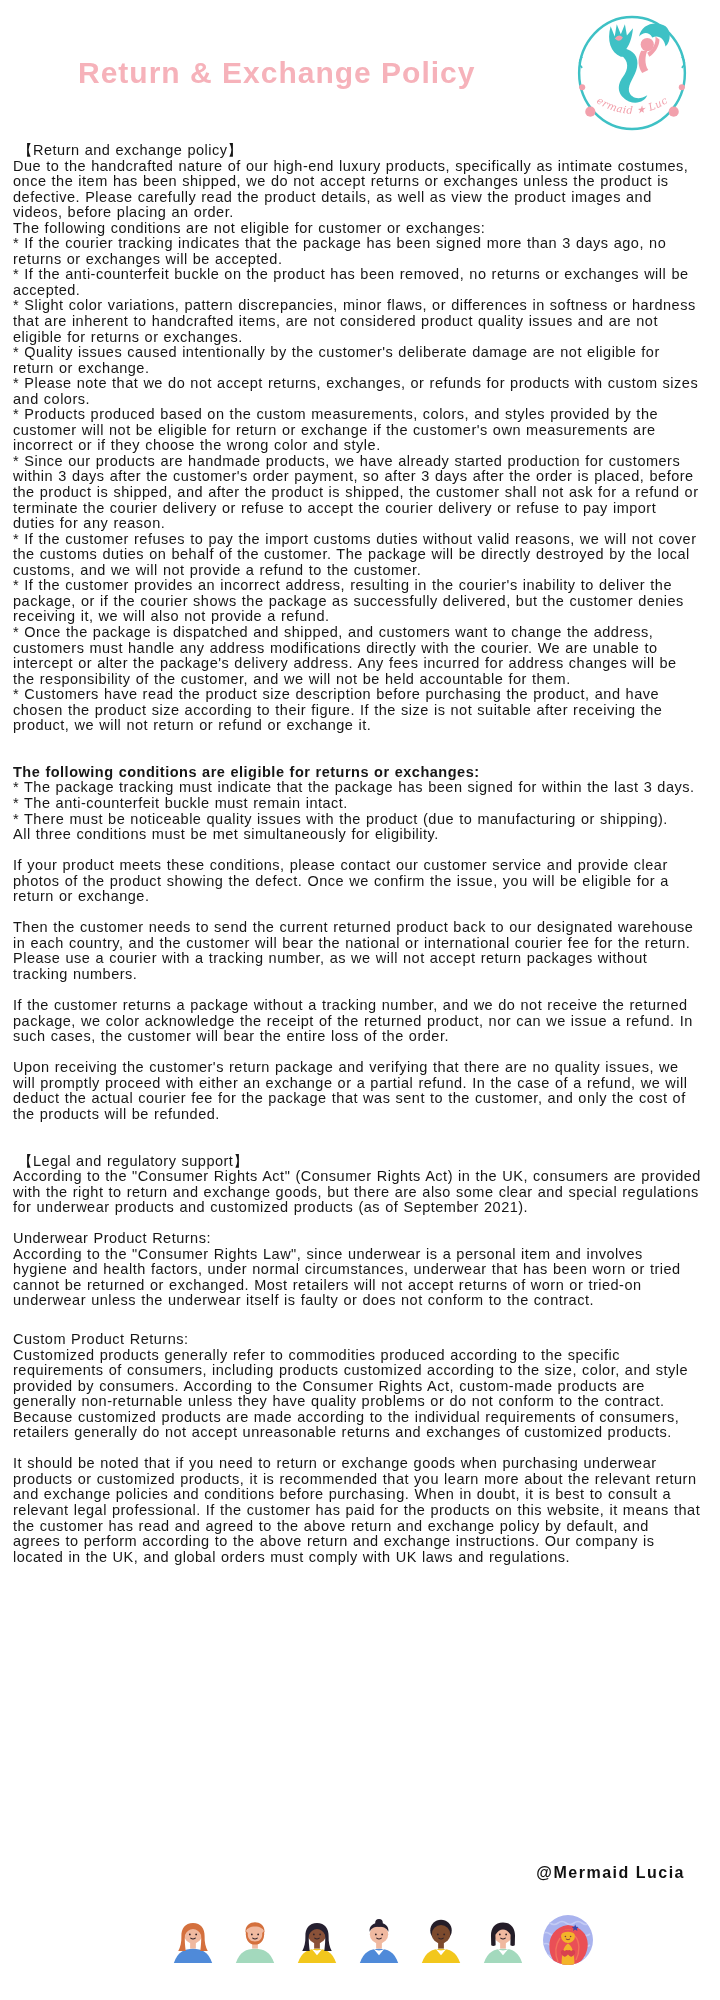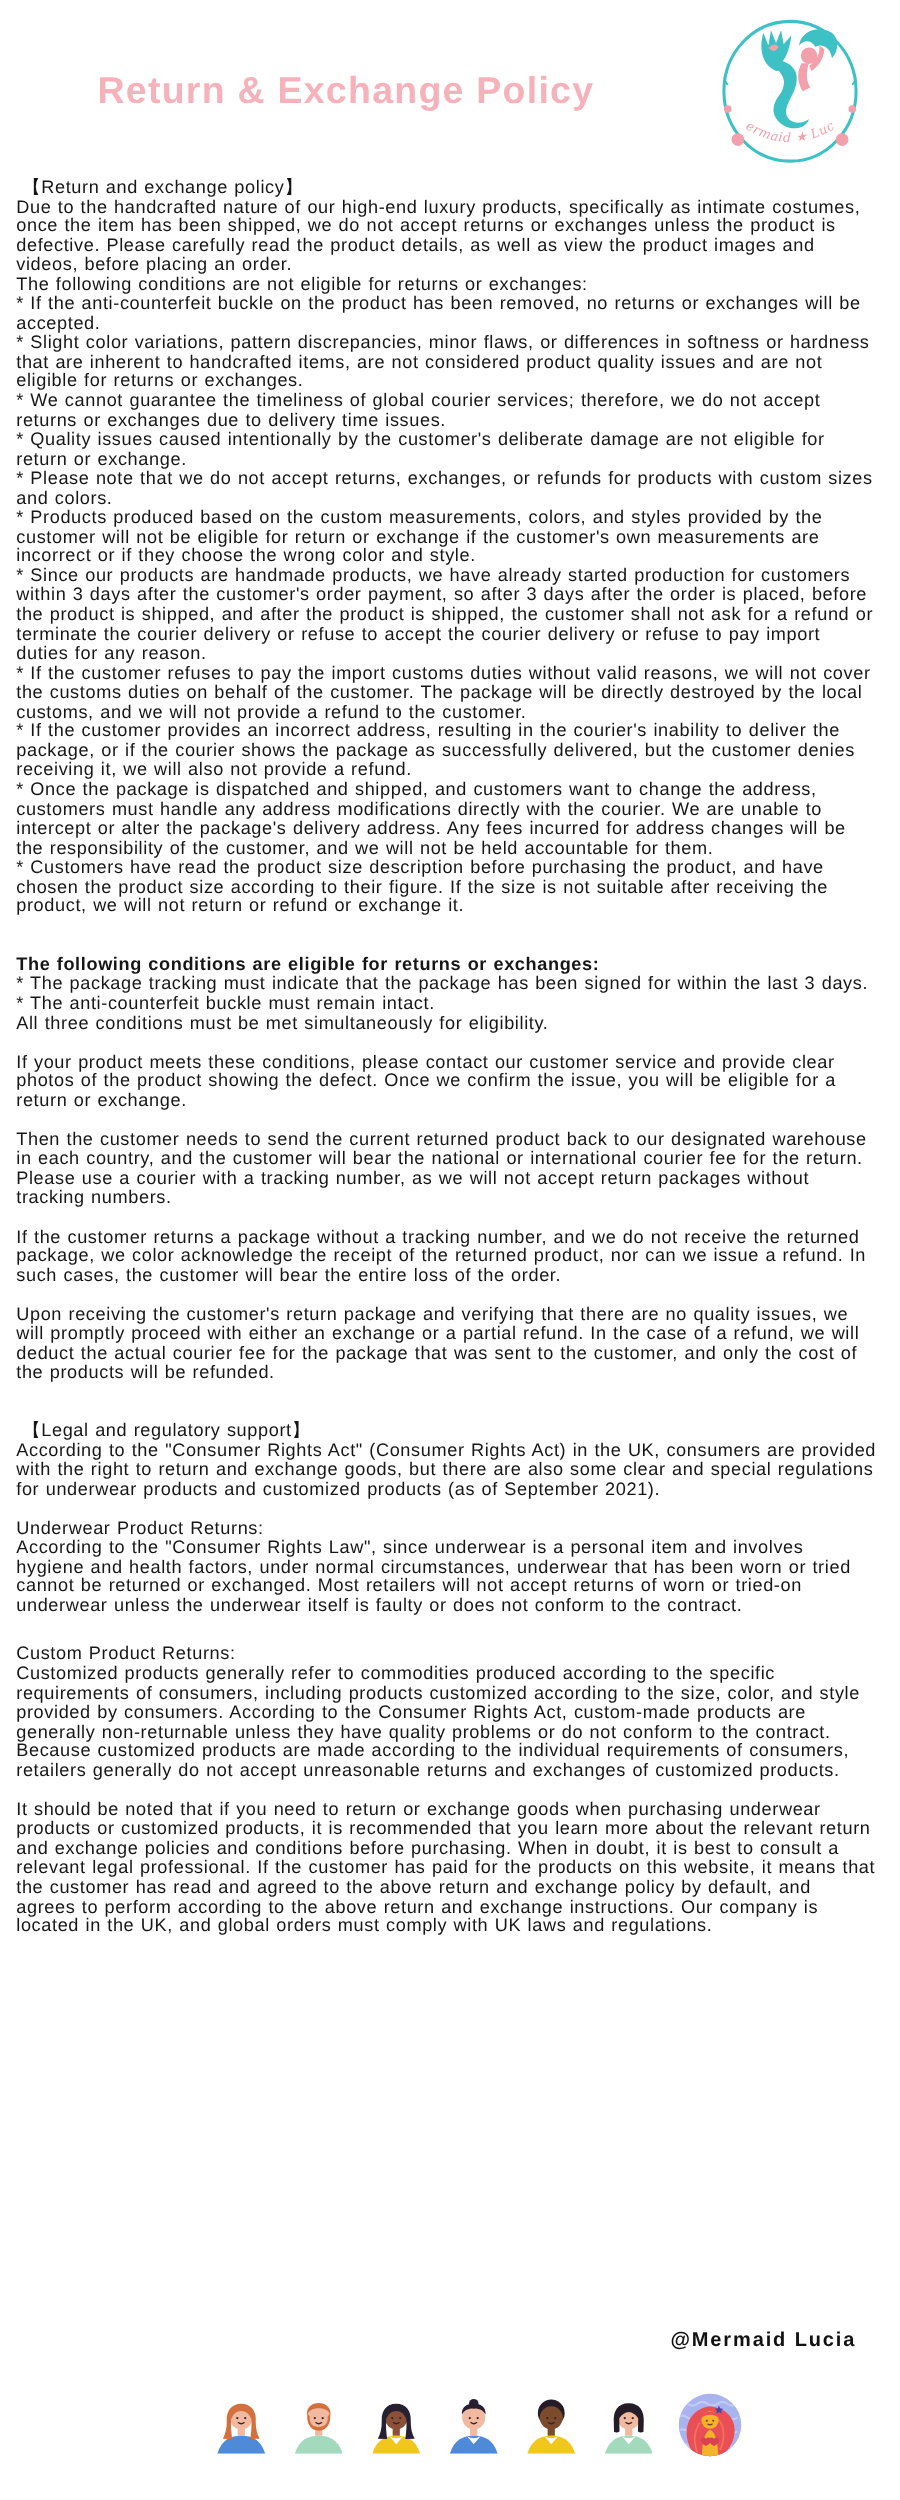--- a/index.html
+++ b/index.html
@@ -67,35 +67,36 @@
       <path class="f-pink" d="M72 40 C77 37 81 31 80 24 L84 27 C84 34 79 41 74 44 Z"></path>
       <path class="f-teal" d="M64 24 C66 12 80 8 90 14 C95 18 96 28 90 34 C89 26 83 22 77 25 C73 19 68 20 64 24 Z"></path>
       <path id="logoArc" d="M20 88 Q57 112 94 88" fill="none"></path>
       <text class="arc-text" font-size="10"><textPath href="#logoArc" startOffset="50%" text-anchor="middle">Mermaid ★ Lucia</textPath></text>
     </svg>
   </div>
 
   <main class="policy" id="policy-text">
       <p class="para hline">【Return and exchange policy】</p>
       <p class="para">Due to the handcrafted nature of our high-end luxury products, specifically as intimate costumes, once the item has been shipped, we do not accept returns or exchanges unless the product is defective. Please carefully read the product details, as well as view the product images and videos, before placing an order.</p>
-      <p class="para">The following conditions are not eligible for returns or exchanges:</p>
+      <p class="para">The following conditions are not eligible for customer or exchanges:</p>
+      <p class="para">* If the courier tracking indicates that the package has been signed more than 3 days ago, no returns or exchanges will be accepted.</p>
       <p class="para">* If the anti-counterfeit buckle on the product has been removed, no returns or exchanges will be accepted.</p>
       <p class="para">* Slight color variations, pattern discrepancies, minor flaws, or differences in softness or hardness that are inherent to handcrafted items, are not considered product quality issues and are not eligible for returns or exchanges.</p>
-      <p class="para">* We cannot guarantee the timeliness of global courier services; therefore, we do not accept returns or exchanges due to delivery time issues.</p>
       <p class="para">* Quality issues caused intentionally by the customer's deliberate damage are not eligible for return or exchange.</p>
       <p class="para">* Please note that we do not accept returns, exchanges, or refunds for products with custom sizes and colors.</p>
       <p class="para">* Products produced based on the custom measurements, colors, and styles provided by the customer will not be eligible for return or exchange if the customer's own measurements are incorrect or if they choose the wrong color and style.</p>
       <p class="para">* Since our products are handmade products, we have already started production for customers within 3 days after the customer's order payment, so after 3 days after the order is placed, before the product is shipped, and after the product is shipped, the customer shall not ask for a refund or terminate the courier delivery or refuse to accept the courier delivery or refuse to pay import duties for any reason.</p>
       <p class="para">* If the customer refuses to pay the import customs duties without valid reasons, we will not cover the customs duties on behalf of the customer. The package will be directly destroyed by the local customs, and we will not provide a refund to the customer.</p>
       <p class="para">* If the customer provides an incorrect address, resulting in the courier's inability to deliver the package, or if the courier shows the package as successfully delivered, but the customer denies receiving it, we will also not provide a refund.</p>
       <p class="para">* Once the package is dispatched and shipped, and customers want to change the address, customers must handle any address modifications directly with the courier. We are unable to intercept or alter the package's delivery address. Any fees incurred for address changes will be the responsibility of the customer, and we will not be held accountable for them.</p>
       <p class="para">* Customers have read the product size description before purchasing the product, and have chosen the product size according to their figure. If the size is not suitable after receiving the product, we will not return or refund or exchange it.</p>
       <p class="para" style="margin-top: 31.1px; font-weight: bold;">The following conditions are eligible for returns or exchanges:</p>
       <p class="para">* The package tracking must indicate that the package has been signed for within the last 3 days.</p>
       <p class="para">* The anti-counterfeit buckle must remain intact.</p>
+      <p class="para">* There must be noticeable quality issues with the product (due to manufacturing or shipping).</p>
       <p class="para">All three conditions must be met simultaneously for eligibility.</p>
       <p class="para" style="margin-top: 15.55px;">If your product meets these conditions, please contact our customer service and provide clear photos of the product showing the defect. Once we confirm the issue, you will be eligible for a return or exchange.</p>
       <p class="para" style="margin-top: 15.55px;">Then the customer needs to send the current returned product back to our designated warehouse in each country, and the customer will bear the national or international courier fee for the return. Please use a courier with a tracking number, as we will not accept return packages without tracking numbers.</p>
       <p class="para" style="margin-top: 15.55px;">If the customer returns a package without a tracking number, and we do not receive the returned package, we color acknowledge the receipt of the returned product, nor can we issue a refund. In such cases, the customer will bear the entire loss of the order.</p>
       <p class="para" style="margin-top: 15.55px;">Upon receiving the customer's return package and verifying that there are no quality issues, we will promptly proceed with either an exchange or a partial refund. In the case of a refund, we will deduct the actual courier fee for the package that was sent to the customer, and only the cost of the products will be refunded.</p>
       <p class="para hline" style="margin-top: 31.1px;">【Legal and regulatory support】</p>
       <p class="para">According to the "Consumer Rights Act" (Consumer Rights Act) in the UK, consumers are provided with the right to return and exchange goods, but there are also some clear and special regulations for underwear products and customized products (as of September 2021).</p>
       <p class="para" style="margin-top: 15.55px;">Underwear Product Returns:</p>
       <p class="para">According to the "Consumer Rights Law", since underwear is a personal item and involves hygiene and health factors, under normal circumstances, underwear that has been worn or tried cannot be returned or exchanged. Most retailers will not accept returns of worn or tried-on underwear unless the underwear itself is faulty or does not conform to the contract.</p>
       <p class="para" style="margin-top: 23px;">Custom Product Returns:</p>

